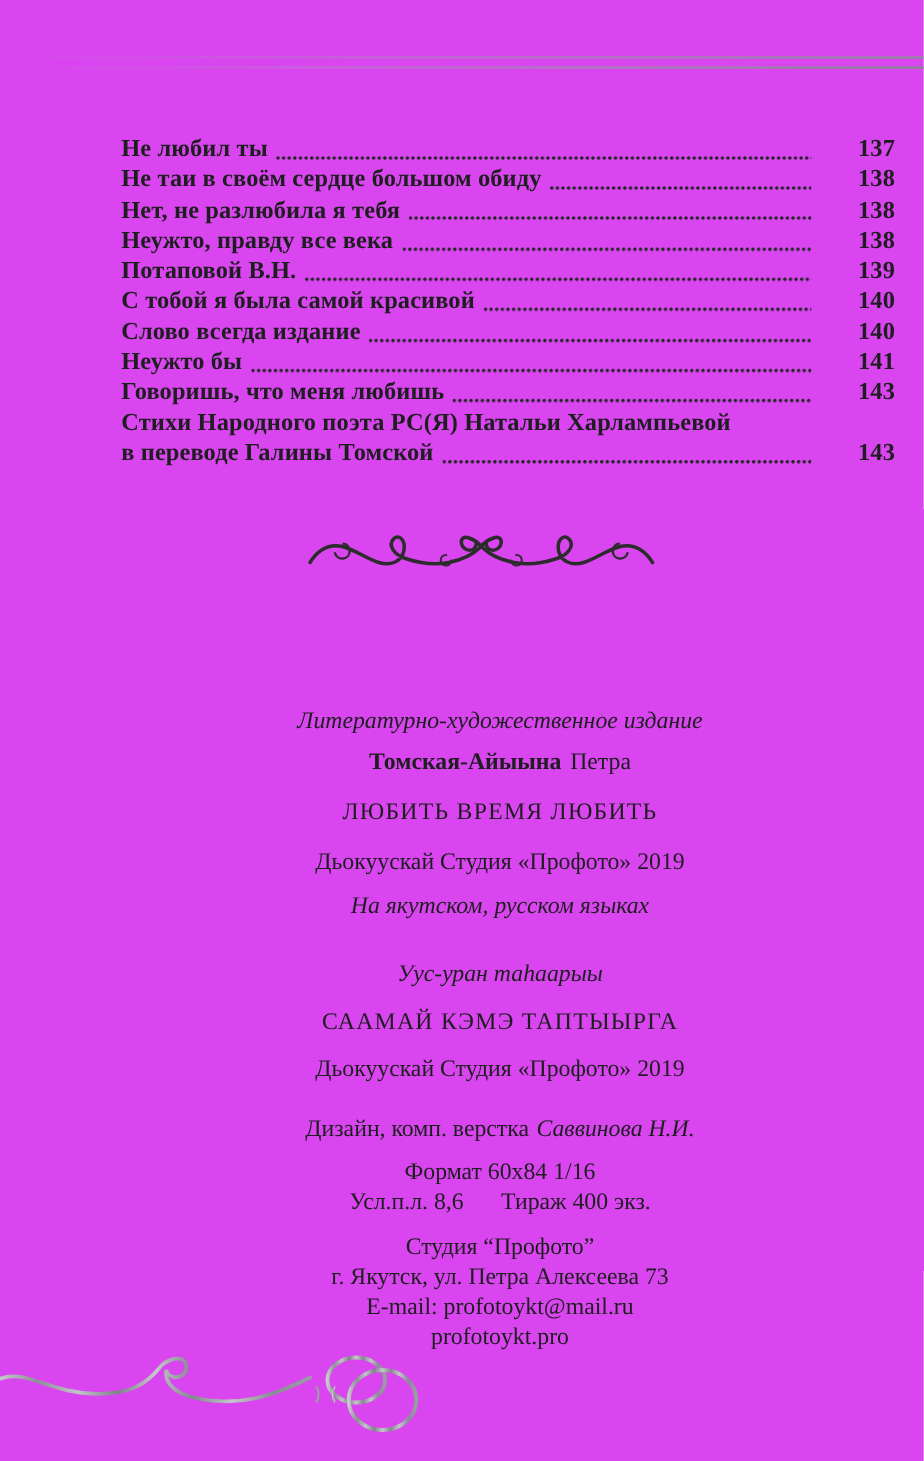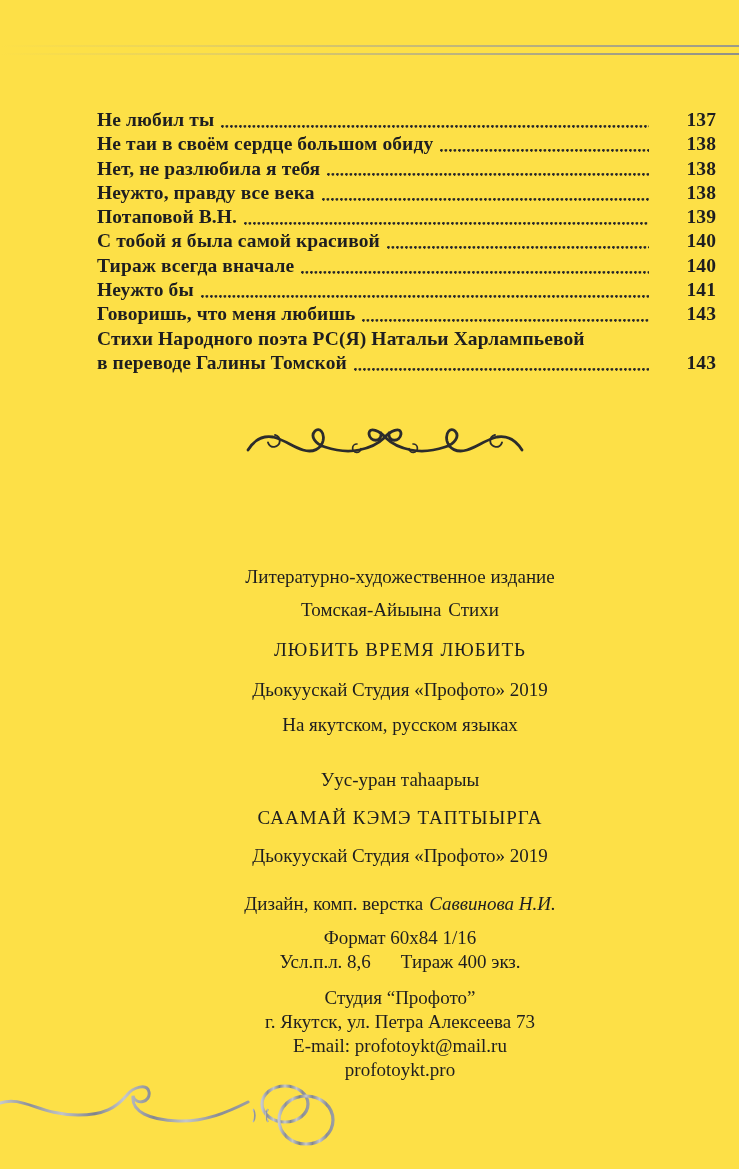--- a/index.html
+++ b/index.html
@@ -1,18 +1,18 @@
 <!DOCTYPE html>
 <html><head>
 <meta charset="utf-8">
 <style>
   html,body { margin:0; padding:0; background:#e8e8e6; }
   .page {
     position:relative; width:739px; height:1169px; margin:0 auto;
-    background:#fde047; overflow:hidden;
+    background:#d946ef; overflow:hidden;
     font-family:"Liberation Serif","DejaVu Serif",serif; color:#1e1e20;
   }
 
   
   .top-foil-line { position:absolute; left:0; right:0; height:1.7px; }
   .top-foil-line.l1 { top:45px;
     background:linear-gradient(to right, rgba(158,162,170,0) 0%, rgba(158,162,170,0.20) 25%, rgba(148,152,160,0.55) 60%, rgba(138,142,150,0.85) 100%); }
   .top-foil-line.l2 { top:53px;
     background:linear-gradient(to right, rgba(158,162,170,0) 0%, rgba(158,162,170,0.25) 30%, rgba(148,152,160,0.65) 65%, rgba(132,136,144,0.9) 100%); }
 
@@ -31,23 +31,23 @@
     background-size:4.5px 3px; background-repeat:repeat-x; background-position:left bottom;
   }
   .toc-page { flex:0 0 auto;margin-left:32px; }
 
   
   .divider-wrap { position:absolute; left:245px; top:419px; width:280px; height:48px; }
 
   
   .colophon { position:absolute; left:61px; width:678px; top:565px; text-align:center; }
   .colophon div { line-height:24px; font-size:19px; }
-  .c-italic { }
+  .c-italic { font-style:italic; }
   .c-author { margin-top:9px; font-size:20px; }
-  .c-author .bold { font-weight:normal; }
+  .c-author .bold { font-weight:bold; }
   .c-author .reg { margin-left:7px; }
   .c-title { margin-top:16px; font-size:20px; letter-spacing:1px; }
   .c-pub { margin-top:16px; }
   .c-lang { margin-top:11px; font-size:18px; }
   .c-type2 { margin-top:31px;text-align:center; }
   .c-title2 { margin-top:14px; font-size:20px; letter-spacing:1px; }
   .c-pub2 { margin-top:14px; }
   .c-design { margin-top:24px; }
   .c-design .it { font-style:italic; margin-left:6px; }
   .c-format { margin-top:10px; font-size:17px; line-height:22px; }
@@ -95,21 +95,21 @@
           <span class="toc-title">Потаповой В.Н.</span>
           <span class="leader"></span>
           <span class="toc-page">139</span>
         </div>
         <div class="toc-row">
           <span class="toc-title">С тобой я была самой красивой</span>
           <span class="leader"></span>
           <span class="toc-page">140</span>
         </div>
         <div class="toc-row">
-          <span class="toc-title">Тираж всегда вначале</span>
+          <span class="toc-title">Слово всегда издание</span>
           <span class="leader"></span>
           <span class="toc-page">140</span>
         </div>
         <div class="toc-row">
           <span class="toc-title">Неужто бы</span>
           <span class="leader"></span>
           <span class="toc-page">141</span>
         </div>
         <div class="toc-row">
           <span class="toc-title">Говоришь, что меня любишь</span>
@@ -136,21 +136,21 @@
           <path d="M112,25 a4.2,4.2 0 1,0 4,4.5" fill="none" stroke="#2c2c2c" stroke-width="1.7" stroke-linecap="round"></path>
         </g>
       </defs>
       <use href="#fl-half"></use>
       <use href="#fl-half" transform="translate(280,0) scale(-1,1)"></use>
     </svg>
   </div>
 
   <div class="colophon">
     <div class="c-italic">Литературно-художественное издание</div>
-    <div class="c-author"><span class="bold">Томская-Айыына</span><span class="reg">Стихи</span></div>
+    <div class="c-author"><span class="bold">Томская-Айыына</span><span class="reg">Петра</span></div>
     <div class="c-title">ЛЮБИТЬ ВРЕМЯ ЛЮБИТЬ</div>
     <div class="c-pub">Дьокуускай Студия «Профото» 2019</div>
     <div class="c-lang c-italic">На якутском, русском языках</div>
     <div class="c-type2 c-italic">Уус-уран таһаарыы</div>
     <div class="c-title2">СААМАЙ КЭМЭ ТАПТЫЫРГА</div>
     <div class="c-pub2">Дьокуускай Студия «Профото» 2019</div>
     <div class="c-design"><span>Дизайн, комп. верстка</span><span class="it">Саввинова Н.И.</span></div>
     <div class="c-format">Формат 60х84 1/16</div>
     <div class="c-print"><span>Усл.п.л. 8,6</span><span class="gap">Тираж 400 экз.</span></div>
     <div class="c-studio">Студия “Профото”</div>

